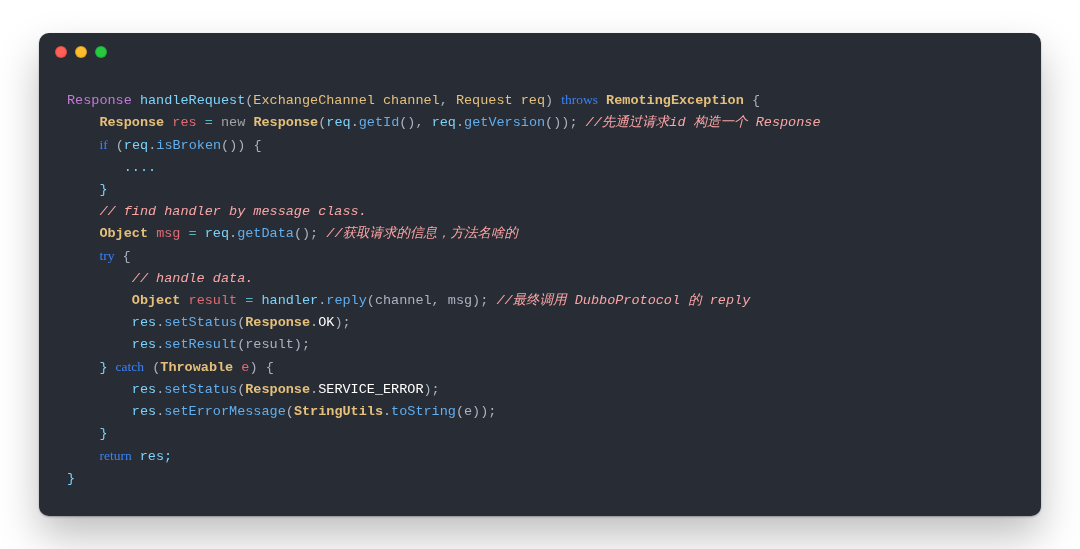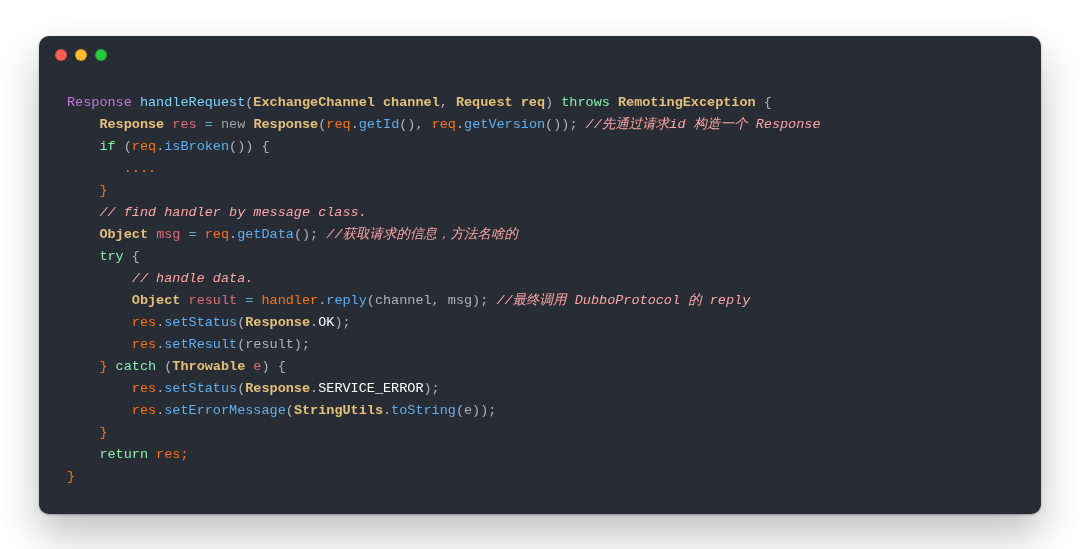--- a/index.html
+++ b/index.html
@@ -41,29 +41,29 @@
     font-size: 13.5px;
     line-height: 22px;
     color: #abb2bf;
     white-space: pre;
     overflow: hidden;
   }
   
   .tk-type    { color: #c678dd; }
   .tk-method  { color: #7dd3fc; }
   .tk-punct   { color: #abb2bf; }
-  .tk-param   { color: #e5c07b; font-weight: bold; }
-  .tk-keyword { color: #86efac; }
+  .tk-param   { color: #e5c07b; }
+  .tk-keyword { color: #3b82f6; font-family: Liberation Serif, serif; }
   .tk-var     { color: #e06c75; }
   .tk-op      { color: #56b6c2; }
   .tk-new     { color: #a3a3a3; }
   .tk-call    { color: #61afef; }
   .tk-comment { color: #fca5a5; font-style: italic; }
   .tk-const   { color: #ffffff; }
-  .tk-plain   { color: #f97316; }
+  .tk-plain   { color: #7dd3fc; }
   .tk-class   { color: #e5c07b; font-weight: bold; }
 </style>
 </head>
 <body>
 
 <div class="stage">
   <div class="window">
     <div class="titlebar">
       <div class="dot red"></div>
       <div class="dot yellow"></div>

